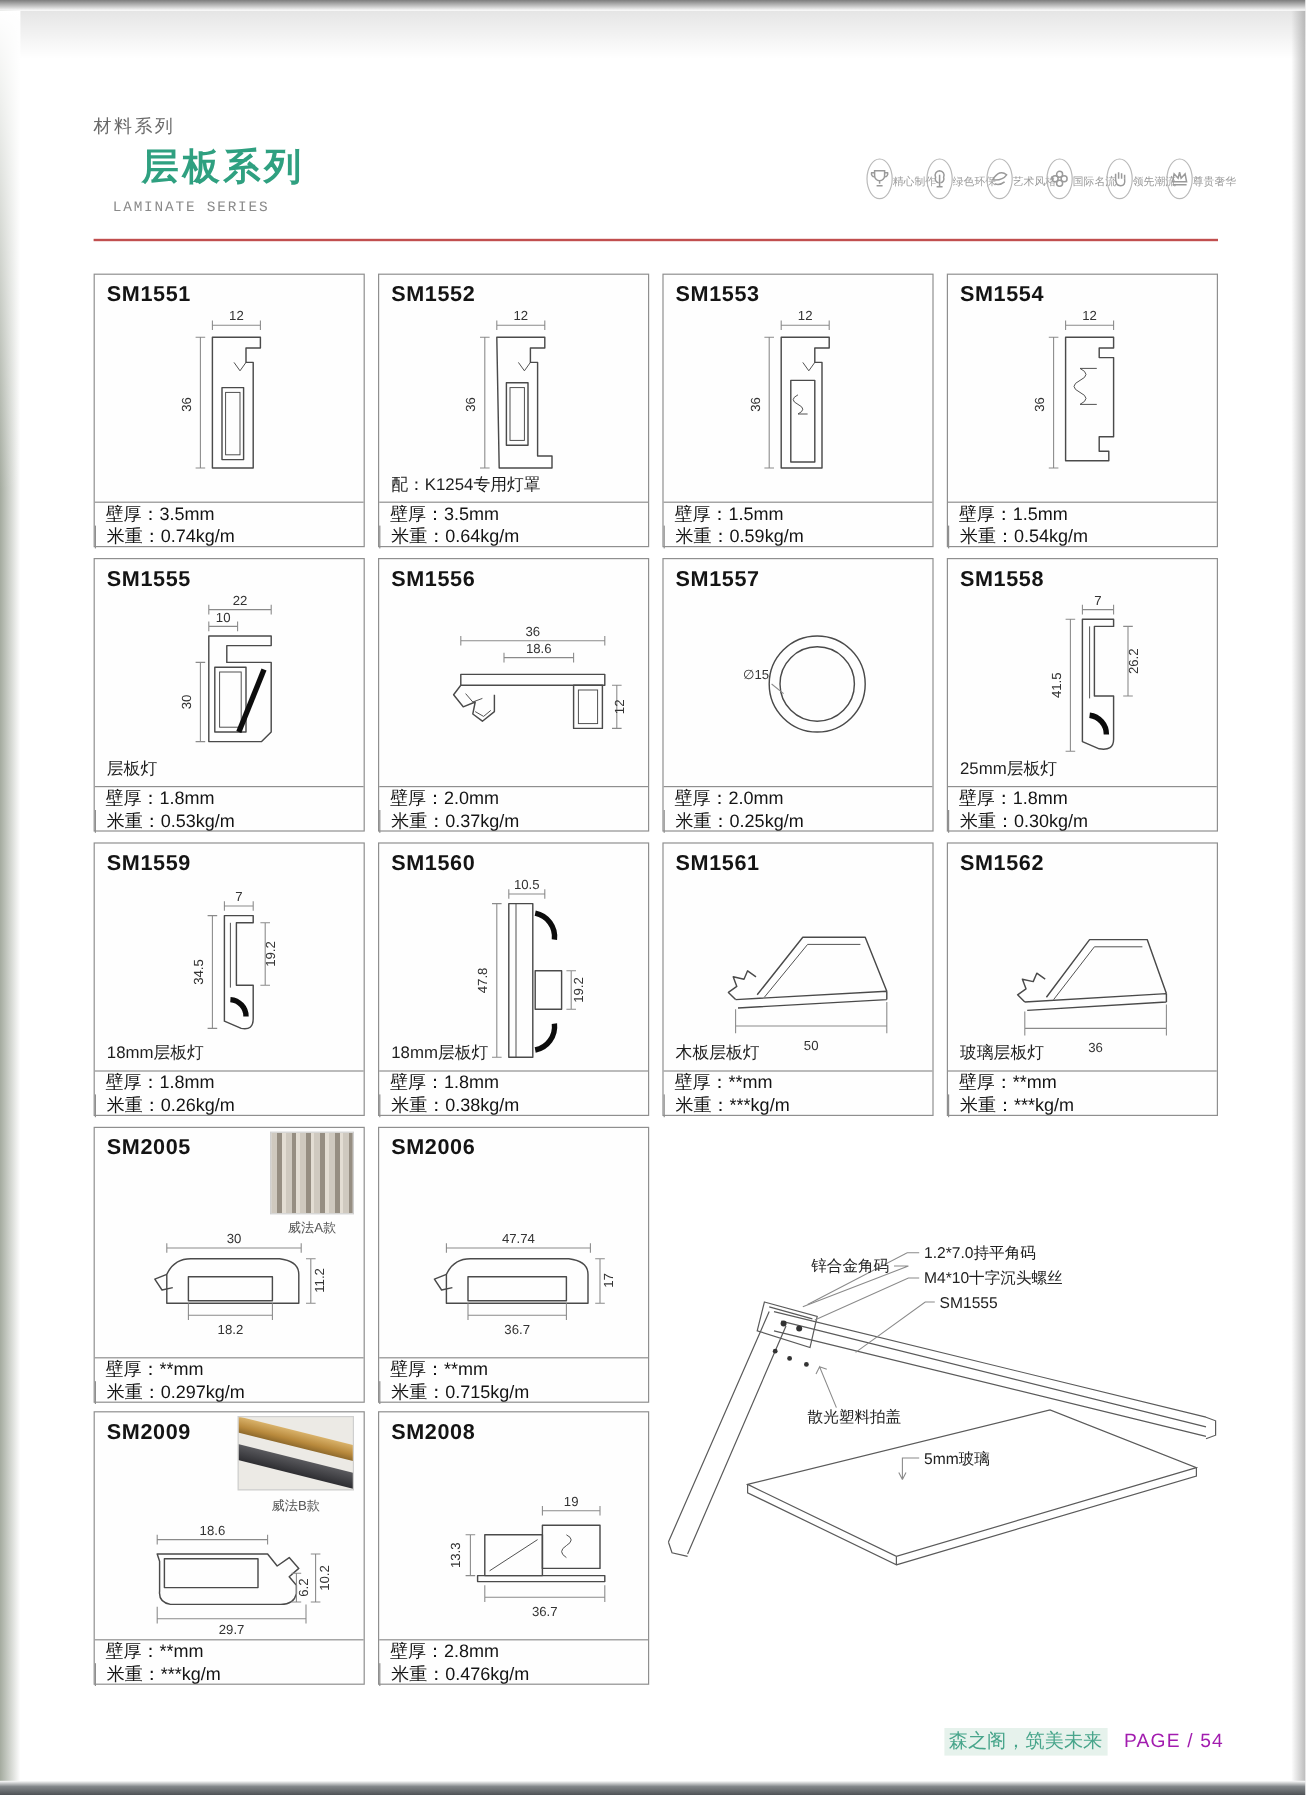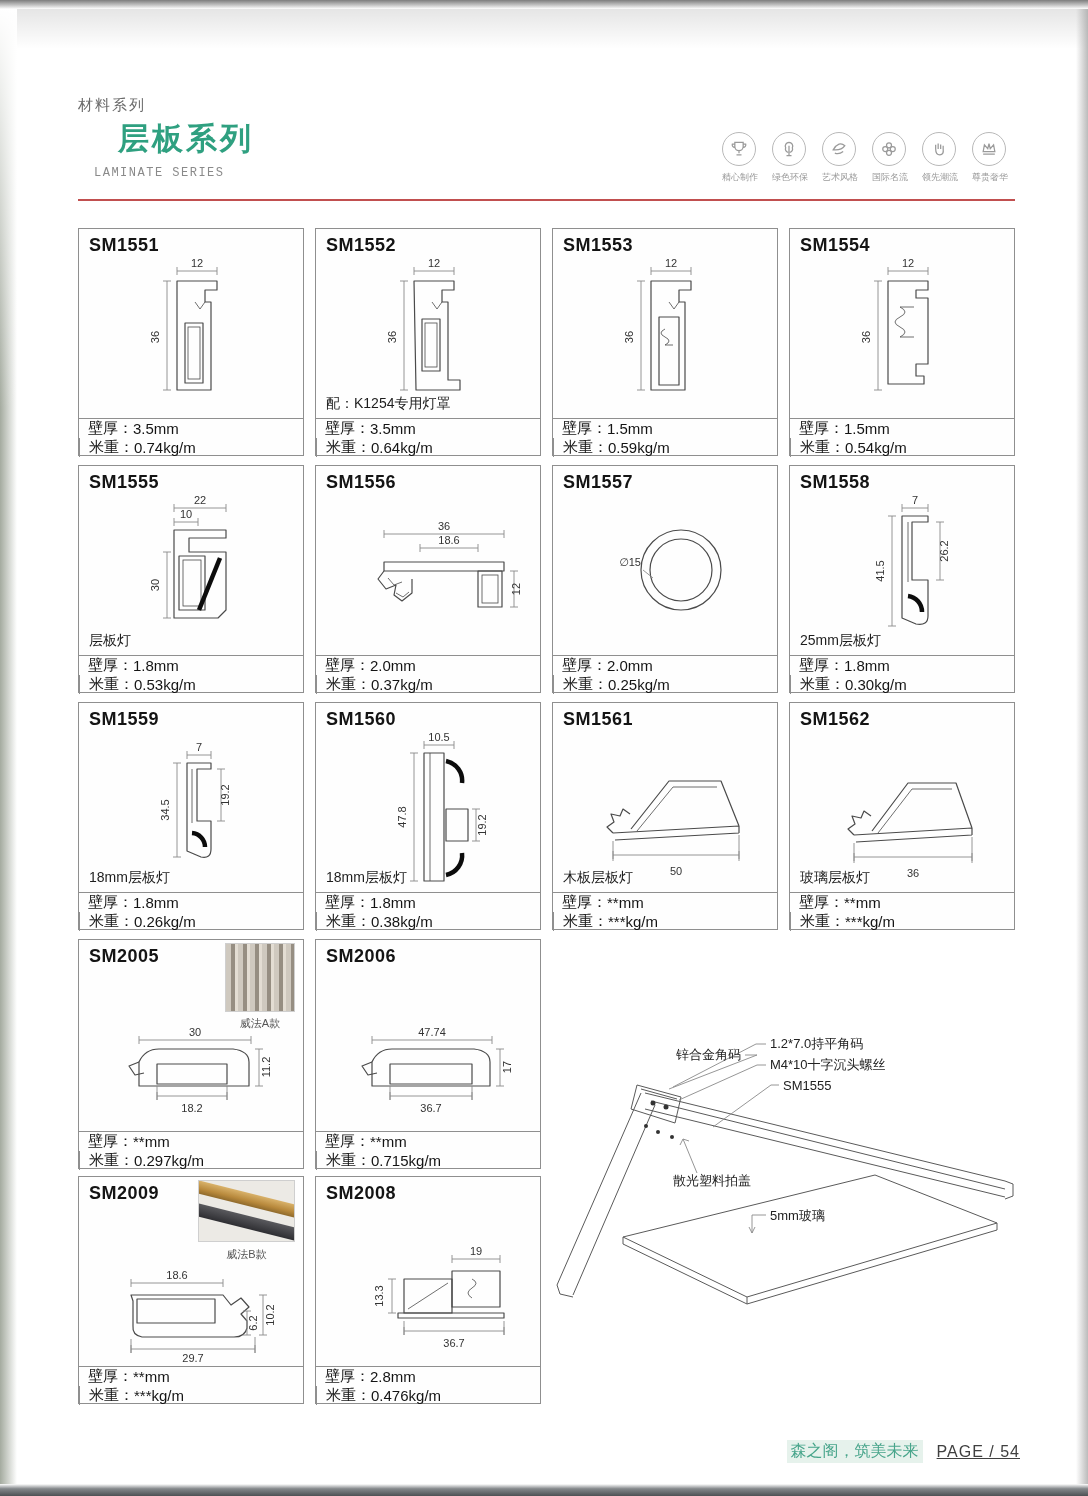--- a/index.html
+++ b/index.html
@@ -20,21 +20,21 @@
             background:linear-gradient(270deg,rgba(170,170,170,0.8),rgba(255,255,255,0));}
 
   
   .hdr-eyebrow{position:absolute;left:78px;top:96px;font-size:15px;color:#6a6a6a;letter-spacing:2px;}
   .hdr-title{position:absolute;left:78px;top:118px;font-size:31px;font-weight:bold;color:#2fa080;letter-spacing:3px;margin-left:40px;}
   .hdr-sub{position:absolute;left:94px;top:166px;font-size:12px;color:#8a8a8a;letter-spacing:1.5px;font-family:Liberation Mono, monospace;}
   .divider{position:absolute;left:78px;top:199px;width:937px;height:2px;background:#c14f4f;}
 
   
   .badges{position:absolute;left:722px;top:132px;display:flex;gap:16px;}
-  .badge{width:34px;display:flex;flex-direction:column;align-items:flex-start;}
+  .badge{width:34px;display:flex;flex-direction:row;align-items:center;}
   .badge .ring{width:32px;height:32px;border:1.5px solid #b9b9b9;border-radius:50%;
                display:flex;align-items:center;justify-content:center;}
   .badge .blabel{margin-top:5px;font-size:9px;color:#9a9a9a;white-space:nowrap;}
 
   
   .card{position:absolute;width:226px;height:228px;border:1px solid #8f8f8f;background:#fefefe;box-sizing:border-box;}
   .tall{height:230px;}
   .code{position:absolute;left:10px;top:6px;font-size:18px;font-weight:bold;color:#141414;letter-spacing:.5px;}
   .draw{position:absolute;left:0;top:26px;width:224px;height:160px;}
   .note{position:absolute;left:10px;bottom:42px;font-size:14px;color:#1d1d1d;margin-top:36px;}
@@ -60,21 +60,21 @@
             background:linear-gradient(180deg,#5a5a5e,#2e2e32);}
   .cap-b{position:absolute;right:8px;top:70px;width:97px;text-align:center;font-size:11px;color:#555;}
 
   
   .assembly{position:absolute;left:545px;top:935px;width:478px;height:475px;}
   .assembly text{font-size:13px;fill:#222;}
 
   
   .footer{position:absolute;top:1440px;right:68px;display:flex;align-items:center;gap:14px;font-size:16px;}
   .slogan{color:#48a58b;background:#e6f2ec;padding:1px 4px;}
-  .pageno{color:#404040;letter-spacing:1px;text-decoration:underline;}
+  .pageno{color:#a21caf;letter-spacing:1px;}
 </style>
 </head>
 <body>
 
 <div class="page">
 
   <div class="hdr-eyebrow">材料系列</div>
   <div class="hdr-title">层板系列</div>
   <div class="hdr-sub">LAMINATE SERIES</div>
   <div class="divider"></div>

